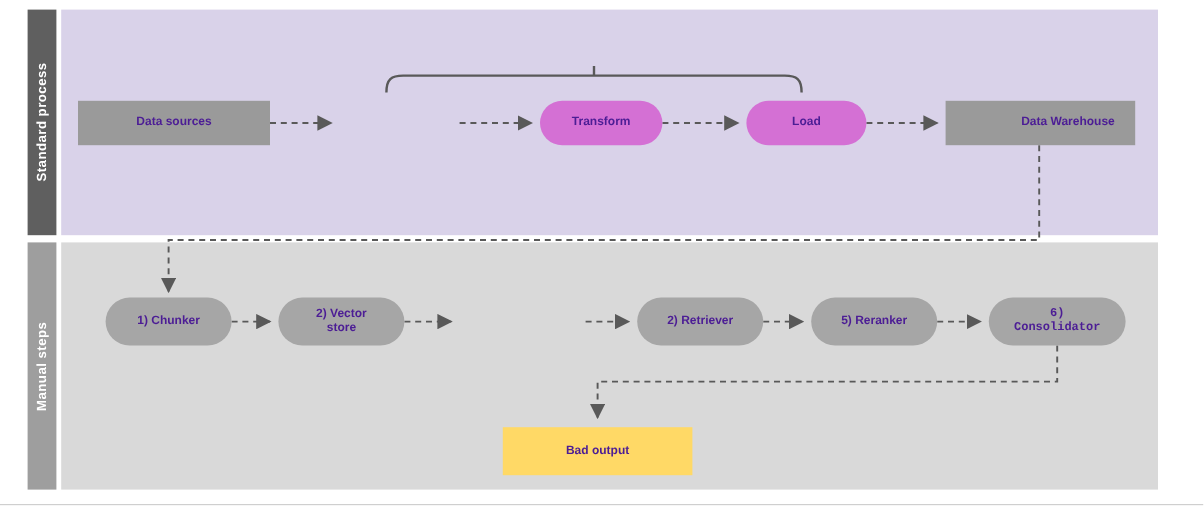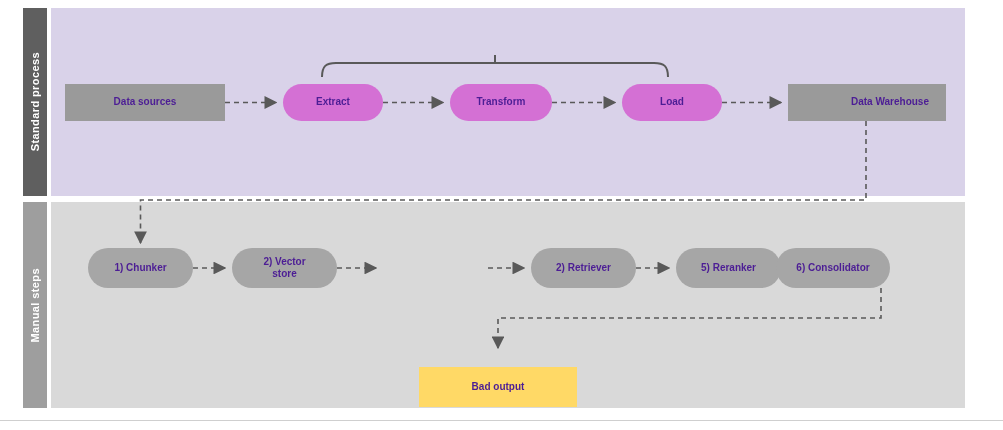--- a/index.html
+++ b/index.html
@@ -88,23 +88,20 @@
     <path class="conn" d="M636,268 H669" marker-end="url(#arrow)"></path>
     <path class="conn" d="M781,268 H817" marker-end="url(#arrow)"></path>
 
     <path class="conn" d="M881,288 V318 H498 V348" marker-end="url(#arrow)"></path>
   </svg>
 
 
   <div class="node rect" style="left:65px;top:84px;width:160px;height:37px;">
     <span>Data sources</span>
   </div>
-  <div class="node pill-etl" style="left:283px;top:84px;width:100px;height:37px;">
-    <span>Extract</span>
-  </div>
   <div class="node pill-etl" style="left:622px;top:84px;width:100px;height:37px;">
     <span>Load</span>
   </div>
   <div class="node pill-etl" style="left:450px;top:84px;width:102px;height:37px;">
     <span>Transform</span>
   </div>
   <div class="node rect" style="left:788px;top:84px;width:158px;height:37px;padding-left:46px;">
     <span>Data Warehouse</span>
   </div>
 
@@ -113,22 +110,22 @@
   </div>
   <div class="node pill-step" style="left:232px;top:248px;width:105px;height:40px;padding:12px 18px;">
     <span>2) Vector store</span>
   </div>
   <div class="node pill-step" style="left:531px;top:248px;width:105px;height:40px;">
     <span>2) Retriever</span>
   </div>
   <div class="node pill-step" style="left:676px;top:248px;width:105px;height:40px;">
     <span>5) Reranker</span>
   </div>
-  <div class="node pill-step" style="left:776px;top:248px;width:114px;height:40px;padding:0 20px;">
+  <div class="node pill-step" style="left:824px;top:248px;width:114px;height:40px;padding:0 20px;font-family:Liberation Mono, monospace;">
     <span>6) Consolidator</span>
   </div>
 
-  <div class="node bad" style="left:419px;top:367px;width:158px;height:40px;">
+  <div class="node bad" style="left:419px;top:356px;width:158px;height:40px;">
     <span>Bad output</span>
   </div>
 
   <div class="bottom-rule"></div>
 </div>
 
 </body></html>

